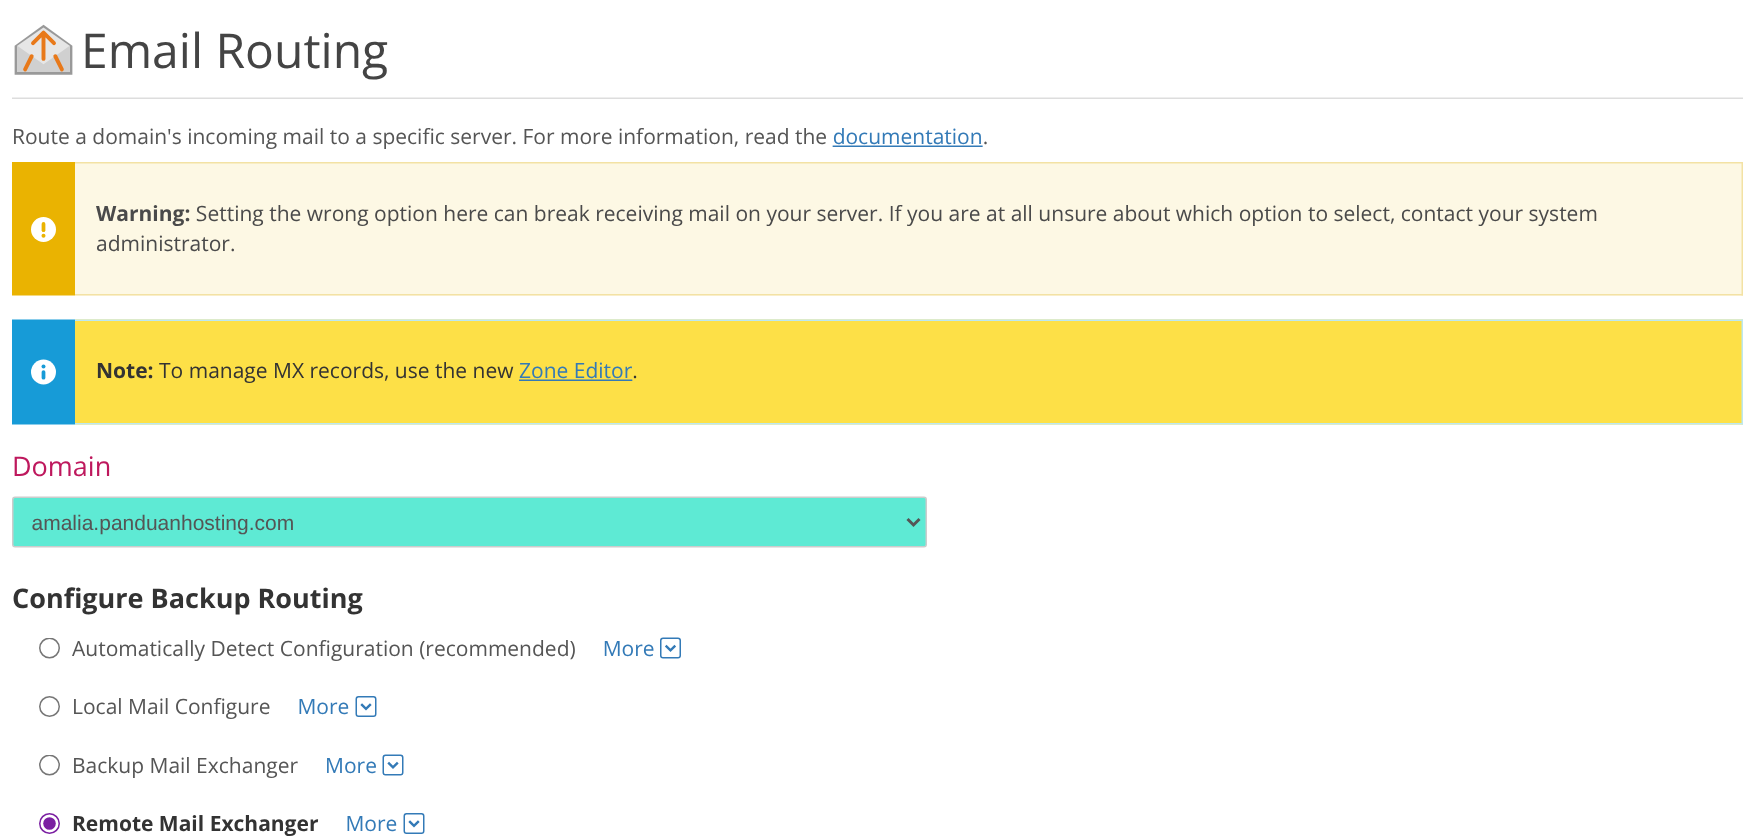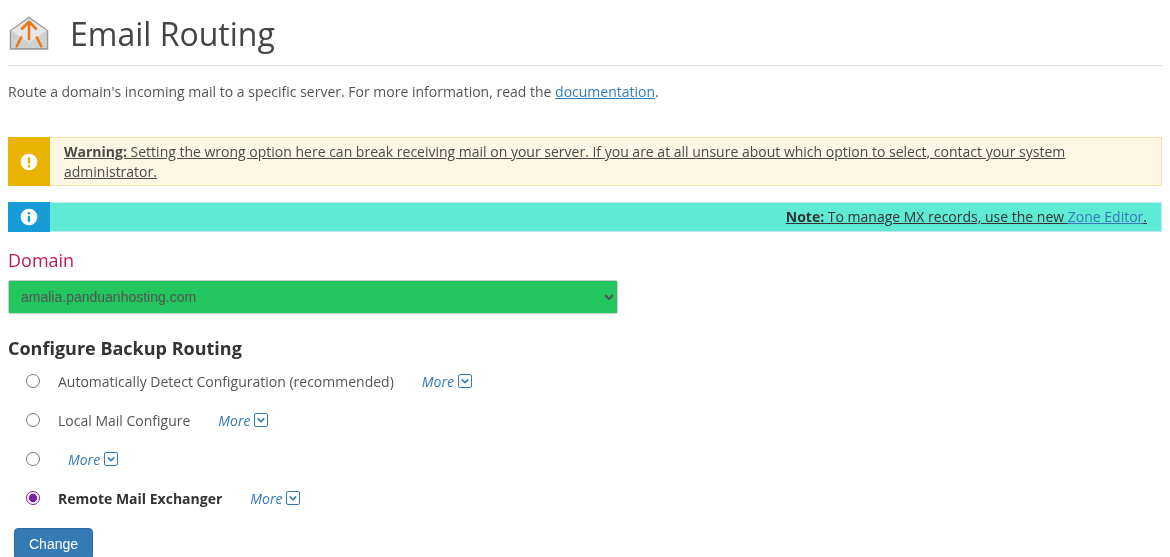--- a/index.html
+++ b/index.html
@@ -6,99 +6,98 @@
     body {
       font-family: -apple-system, BlinkMacSystemFont, "Segoe UI", "Open Sans", Helvetica, Arial, sans-serif;
       font-size: 14px;
       color: #333;
       background: #fff;
       padding: 8px;
     }
     .page-header {
       display: flex;
       align-items: center;
-      gap: 20px;
+      gap: 4px;
       padding: 4px 0 10px 0;
       border-bottom: 1px solid #ddd;
       margin-bottom: 16px;
     }
     .page-header-icon {
       width: 42px;
       height: 42px;
       flex-shrink: 0;
     }
     .page-title {
       font-size: 32px;
       font-weight: 400;
       color: #444;
     }
     .description {
       color: #555;
-      margin-bottom: 36px;
+      margin-bottom: 7px;
     }
     a.doc-link {
       color: #337ab7;
       text-decoration: underline;
     }
     .alert {
       display: flex;
       align-items: stretch;
       margin-bottom: 16px;
     }
     .alert-icon-box {
       width: 42px;
       display: flex;
       align-items: center;
       justify-content: center;
       flex-shrink: 0;
     }
     .alert-body {
       flex: 1;
-      padding: 4px 14px;
+      padding: 24px 14px;
       font-size: 14px;
       line-height: 1.4;
-      text-decoration: underline;
     }
     .alert-warning .alert-icon-box { background: #eab301; color: #fff; }
     .alert-warning .alert-body { background: #fdf8e4; border: 1px solid #f3e2a4; border-left: none; color: #4a4a4a; }
     .alert-info .alert-icon-box { background: #179bd7; color: #fff; }
-    .alert-info .alert-body { background: #5eead4; border: 1px solid #bce8f1; border-left: none; color: #31708f; text-align: right; }
+    .alert-info .alert-body { background: #fde047; border: 1px solid #bce8f1; border-left: none; color: #31708f; }
     .alert-info .alert-body { color: #333; }
     .alert-icon-svg { width: 20px; height: 20px; }
     .section-label {
       font-size: 18px;
       color: #be185d;
       margin-bottom: 8px;
       font-weight: 400;
     }
     .domain-select {
       width: 610px;
       max-width: 100%;
       height: 34px;
       padding: 4px 8px;
       border: 1px solid #ccc;
       border-radius: 2px;
       font-size: 14px;
       color: #555;
-      background: #22c55e;
+      background: #5eead4;
       margin-bottom: 22px;
     }
     .config-title {
       font-size: 18px;
       font-weight: 700;
       color: #333;
       margin-bottom: 12px;
     }
     .radio-list {
       padding-left: 18px;
     }
     .radio-row {
       display: flex;
       align-items: center;
-      gap: 18px;
+      gap: 8px;
       margin-bottom: 20px;
     }
     .radio-row input[type="radio"] {
       width: 14px;
       height: 14px;
       accent-color: #7b1fa2;
     }
     .radio-label {
       color: #555;
       font-size: 14px;
@@ -108,21 +107,20 @@
       color: #333;
     }
     .more-link {
       display: inline-flex;
       align-items: center;
       gap: 4px;
       color: #337ab7;
       cursor: pointer;
       font-size: 14px;
       margin-left: 10px;
-      font-style: italic;
     }
     .more-caret {
       width: 14px;
       height: 14px;
       display: inline-flex;
       align-items: center;
       justify-content: center;
       border: 1.5px solid #337ab7;
       border-radius: 2px;
     }
@@ -214,20 +212,21 @@
       <span class="more-caret">
         <svg viewBox="0 0 10 10">
             <path d="M1 3 L5 7 L9 3" fill="none" stroke="#337ab7" stroke-width="2"></path>
           </svg>
       </span>
     </span>
   </div>
 
   <div class="radio-row">
     <input type="radio" name="routing" style="">
+    <span class="radio-label">Backup Mail Exchanger</span>
     <span class="more-link">
       <span>More</span>
       <span class="more-caret">
         <svg viewBox="0 0 10 10">
             <path d="M1 3 L5 7 L9 3" fill="none" stroke="#337ab7" stroke-width="2"></path>
           </svg>
       </span>
     </span>
   </div>
 

